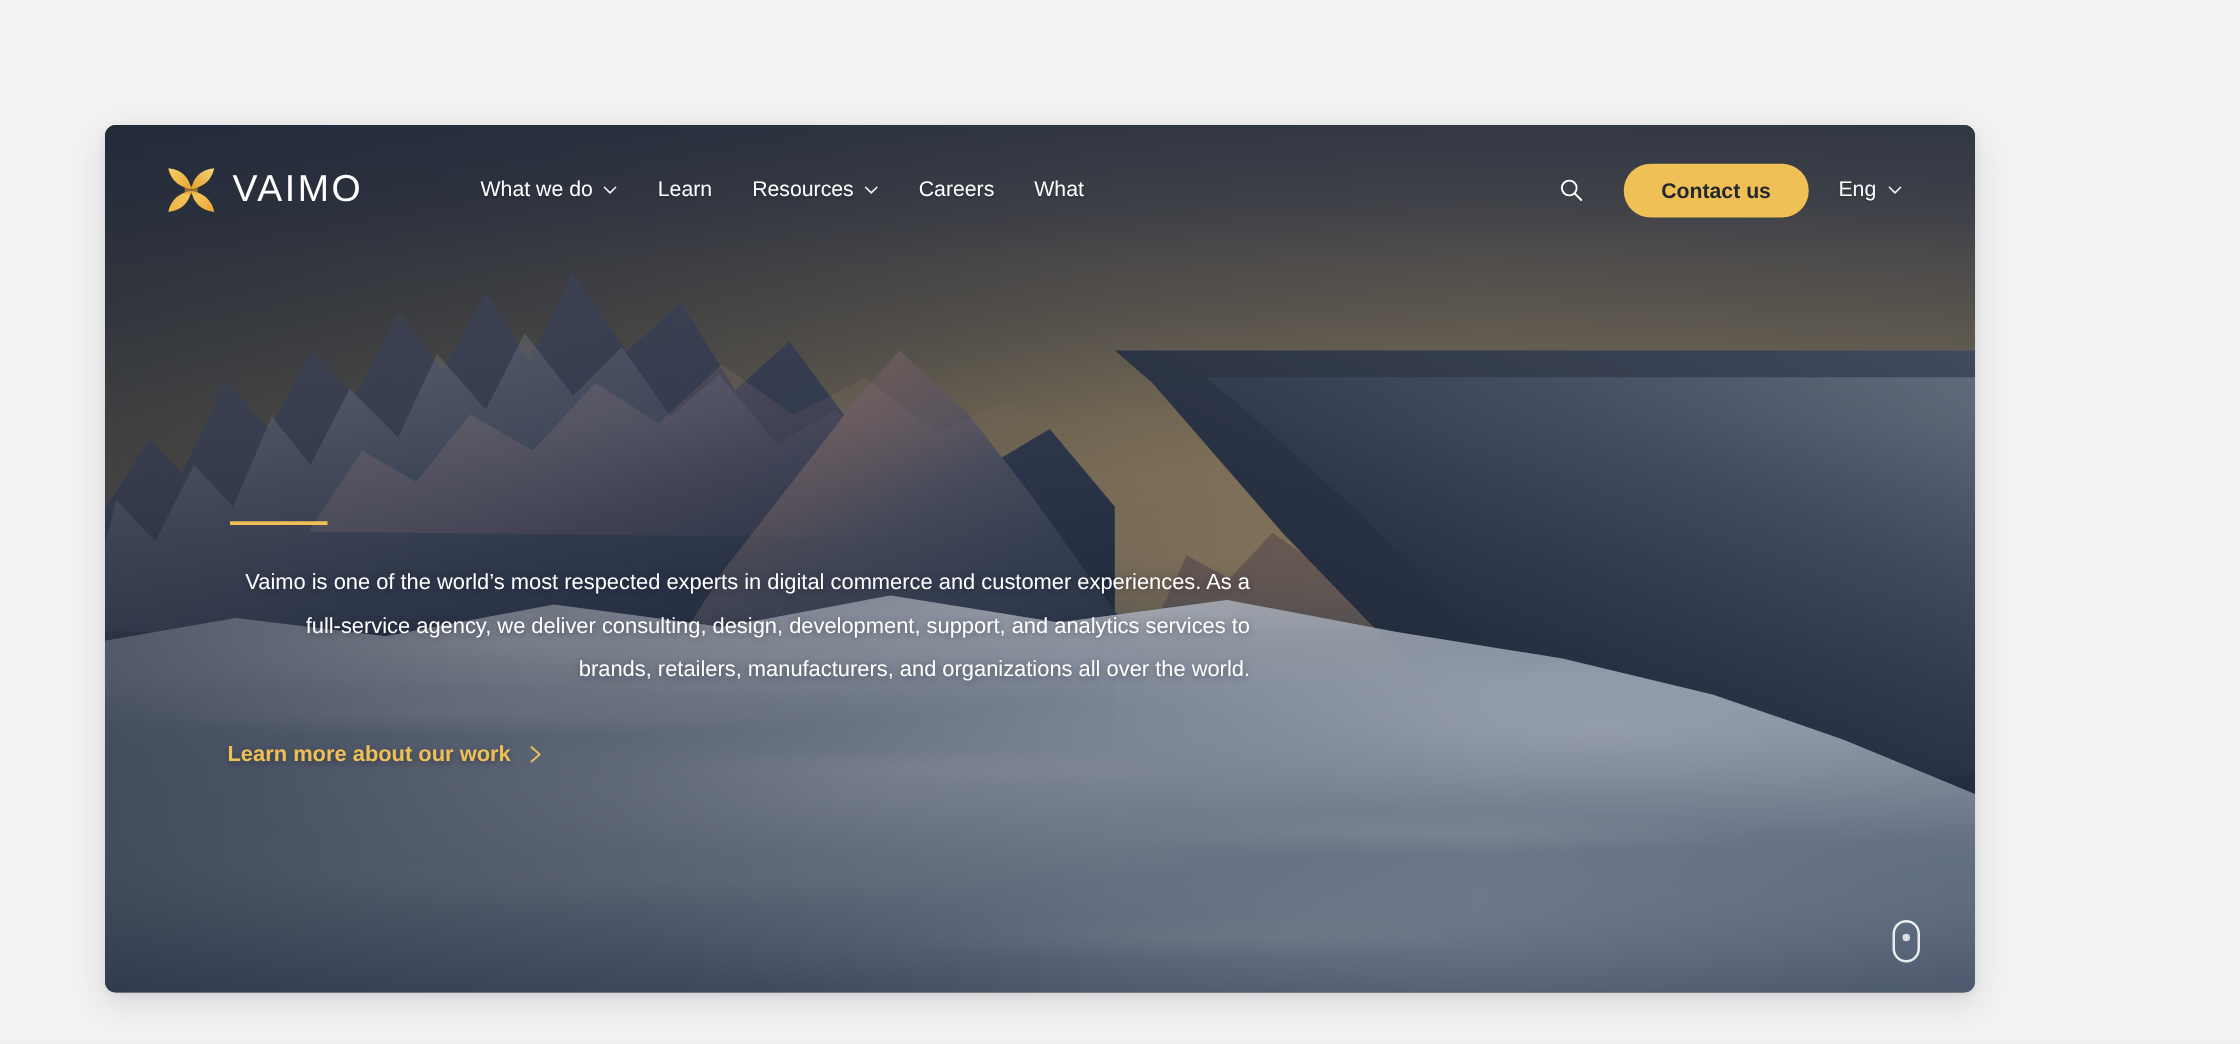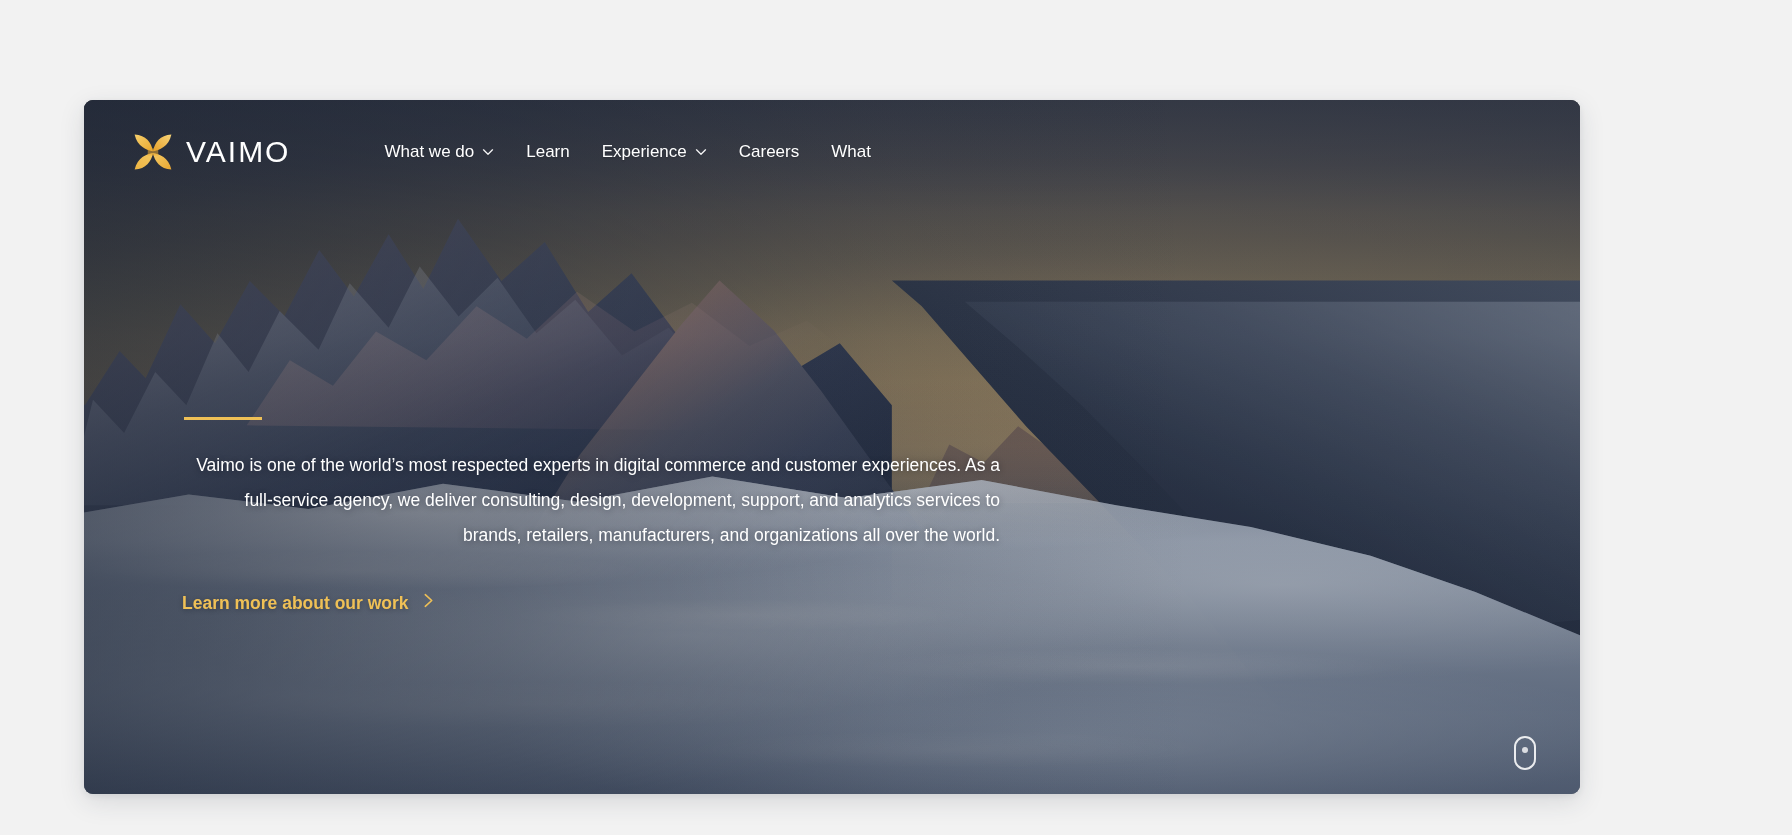--- a/index.html
+++ b/index.html
@@ -351,20 +351,21 @@
     color: #ffffff;
     font-size: 17.5px;
     line-height: 2.0;
     margin-top: 28px;
     width: 818px;
     text-shadow: 0 1px 6px rgba(12,18,30,0.40);
     text-align: right;
   }
   .hero-cta {
     display: inline-flex;
+    align-items: center;
     gap: 13px;
     margin-top: 40px;
     color: #efc056;
     font-size: 17.5px;
     font-weight: 700;
     cursor: pointer;
     text-decoration: none;
     text-shadow: 0 1px 5px rgba(12,18,30,0.35);
   }
   .cta-arrow { width: 13px; height: 15px; flex: none; }
@@ -453,36 +454,55 @@
           <svg class="chev" viewBox="0 0 12 12">
             <path d="M1.5 3.8 L6 8.3 L10.5 3.8" fill="none" stroke="#ffffff" stroke-width="1.25" stroke-linecap="round" stroke-linejoin="round"></path>
           </svg>
         </div>
 
         <div class="nav-item">
           <span>Learn</span>
         </div>
 
         <div class="nav-item">
-          <span>Experience</span>
+          <span>Resources</span>
           <svg class="chev" viewBox="0 0 12 12">
             <path d="M1.5 3.8 L6 8.3 L10.5 3.8" fill="none" stroke="#ffffff" stroke-width="1.25" stroke-linecap="round" stroke-linejoin="round"></path>
           </svg>
         </div>
 
         <div class="nav-item">
           <span>Careers</span>
         </div>
 
         <div class="nav-item">
           <span>What</span>
         </div>
 
       </nav>
 
+      <div class="header-right">
+
+        <div class="search-btn">
+          <svg viewBox="0 0 20 20">
+            <circle cx="8.4" cy="8.4" r="5.9" fill="none" stroke="#ffffff" stroke-width="1.5"></circle>
+            <line x1="12.8" y1="12.8" x2="18" y2="18" stroke="#ffffff" stroke-width="1.5" stroke-linecap="round"></line>
+          </svg>
+        </div>
+
+        <button class="contact-btn">Contact us</button>
+
+        <div class="lang">
+          <span>Eng</span>
+          <svg class="chev" viewBox="0 0 12 12">
+            <path d="M1.5 3.8 L6 8.3 L10.5 3.8" fill="none" stroke="#ffffff" stroke-width="1.25" stroke-linecap="round" stroke-linejoin="round"></path>
+          </svg>
+        </div>
+
+      </div>
     </header>
 
     <div class="hero-copy">
       <div class="rule"></div>
       <p class="hero-body">Vaimo is one of the world’s most respected experts in digital commerce and customer experiences. As a full-service agency, we deliver consulting, design, development, support, and analytics services to brands, retailers, manufacturers, and organizations all over the world.</p>
       <a class="hero-cta" href="#">
         <span>Learn more about our work</span>
         <svg class="cta-arrow" viewBox="0 0 12 14">
           <path d="M3 1.6 L9 7 L3 12.4" fill="none" stroke="#efc056" stroke-width="1.5" stroke-linecap="round" stroke-linejoin="round"></path>
         </svg>

